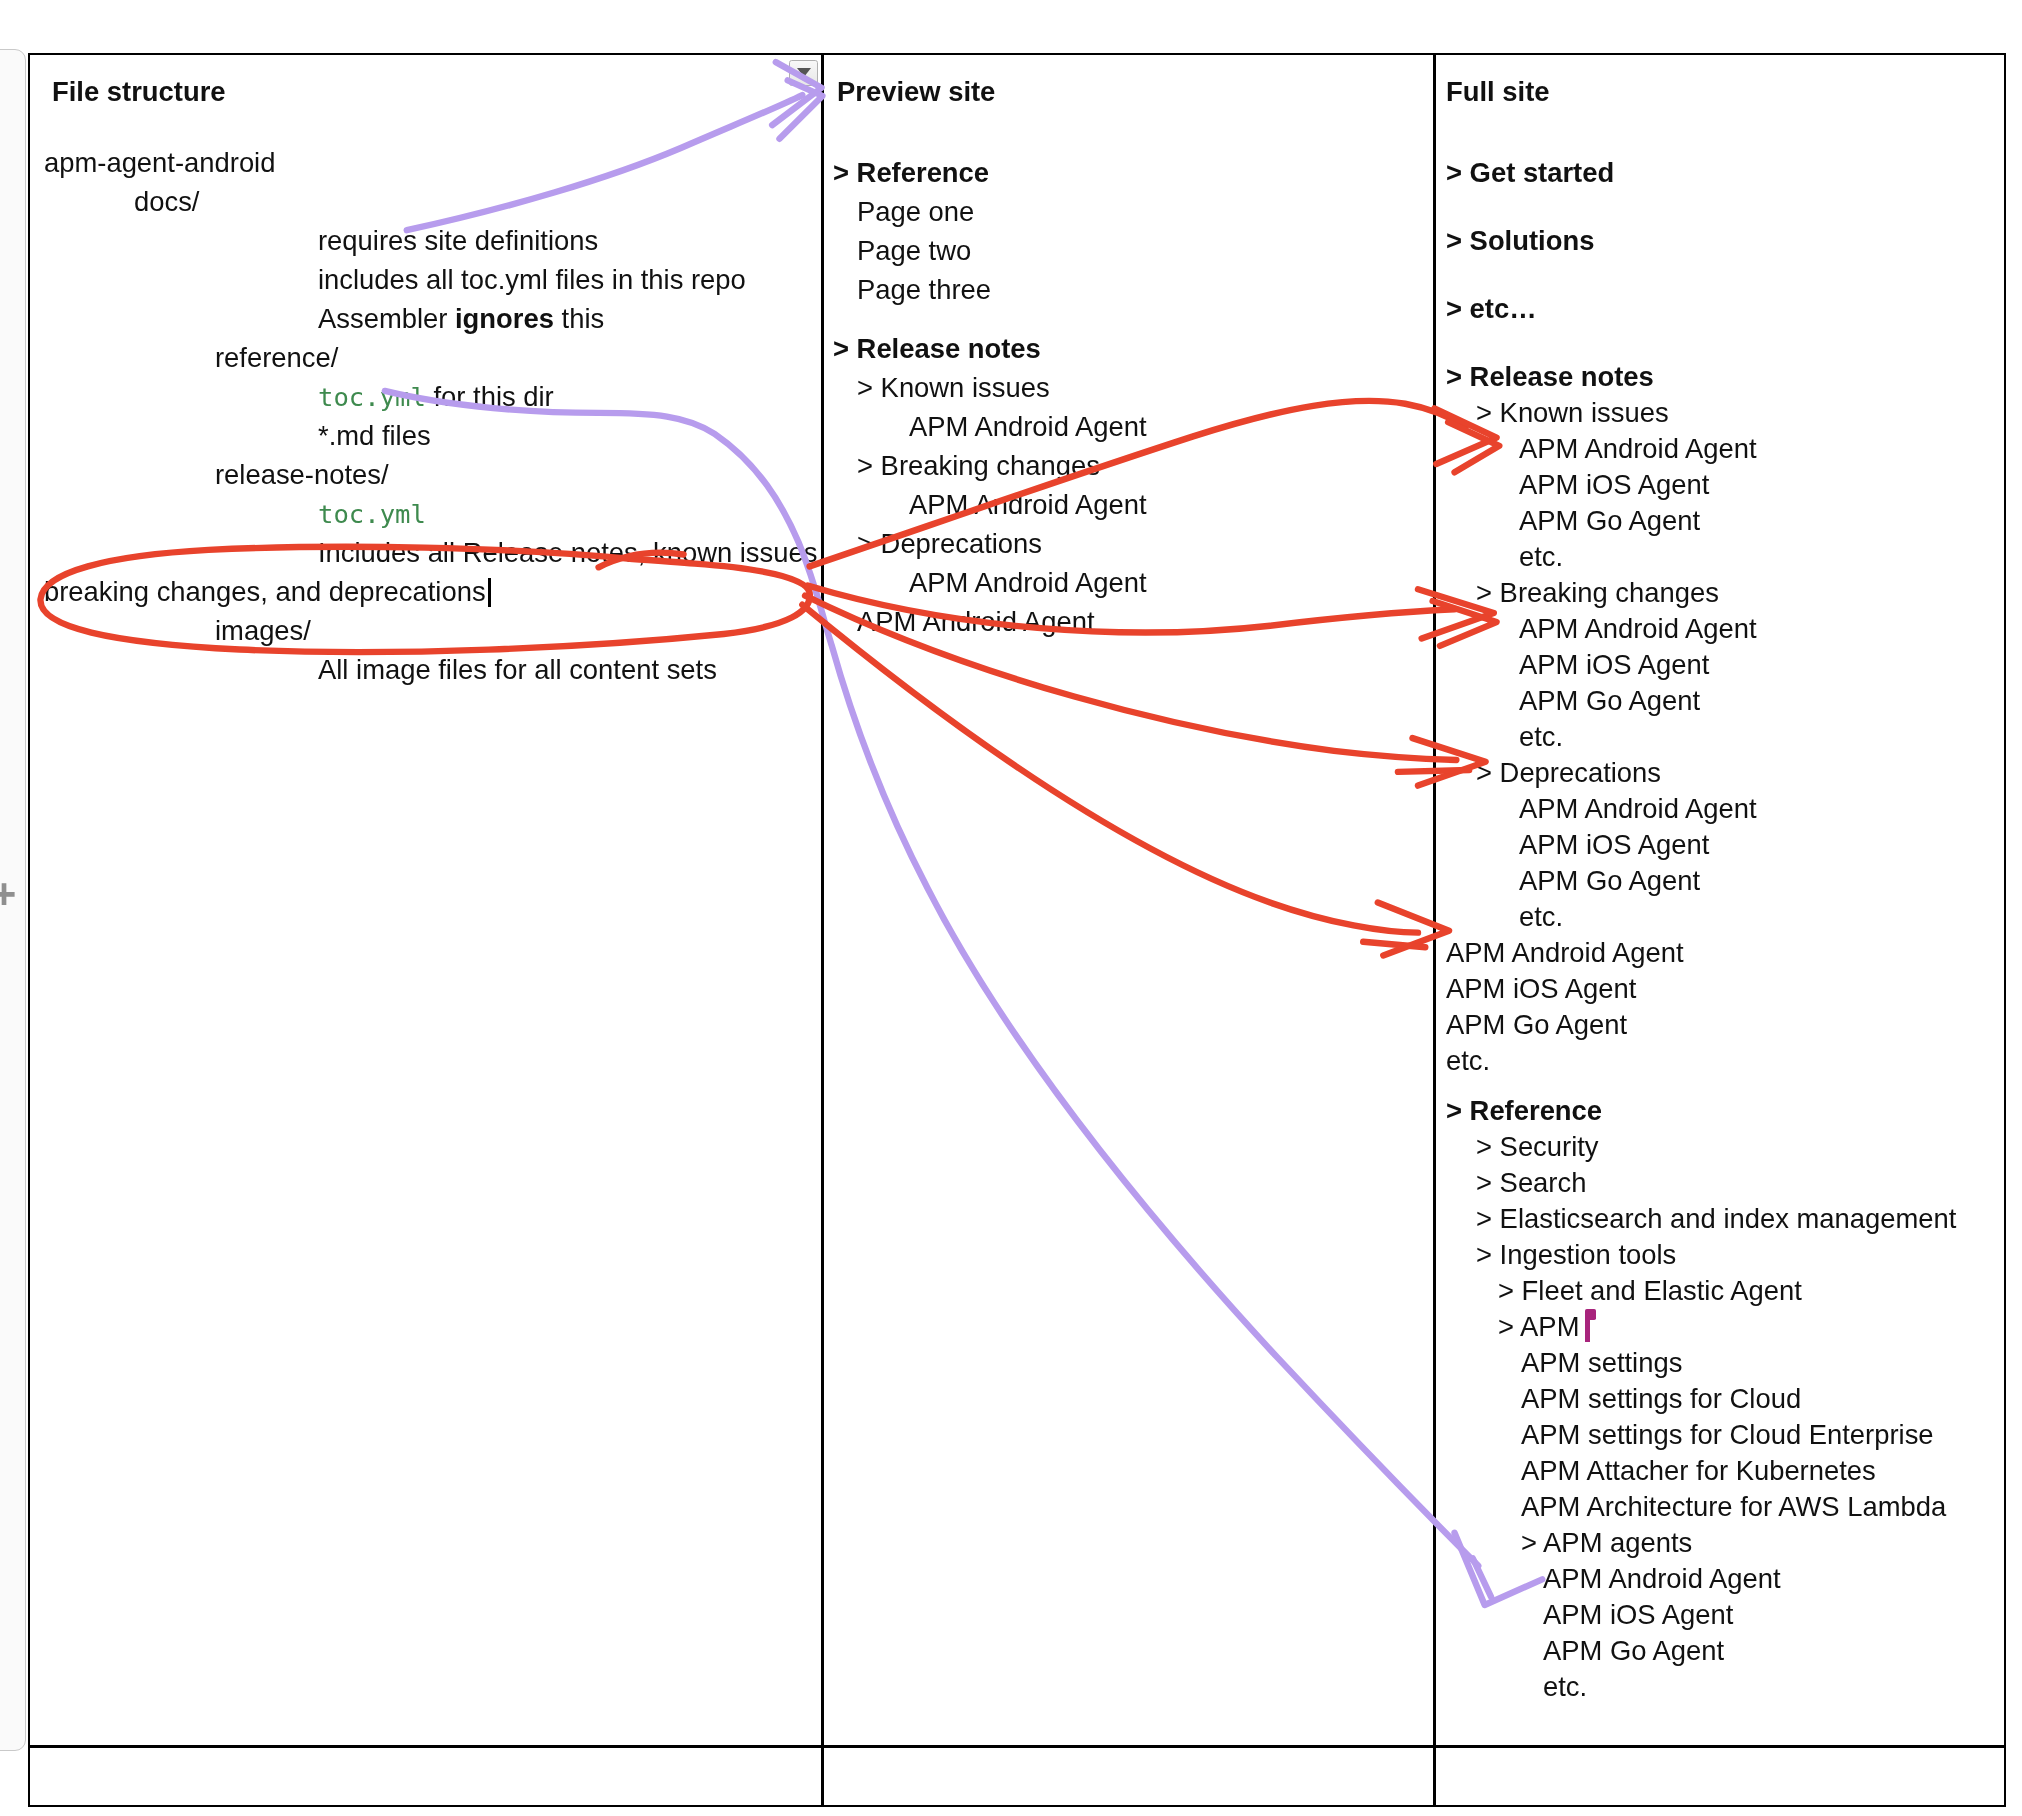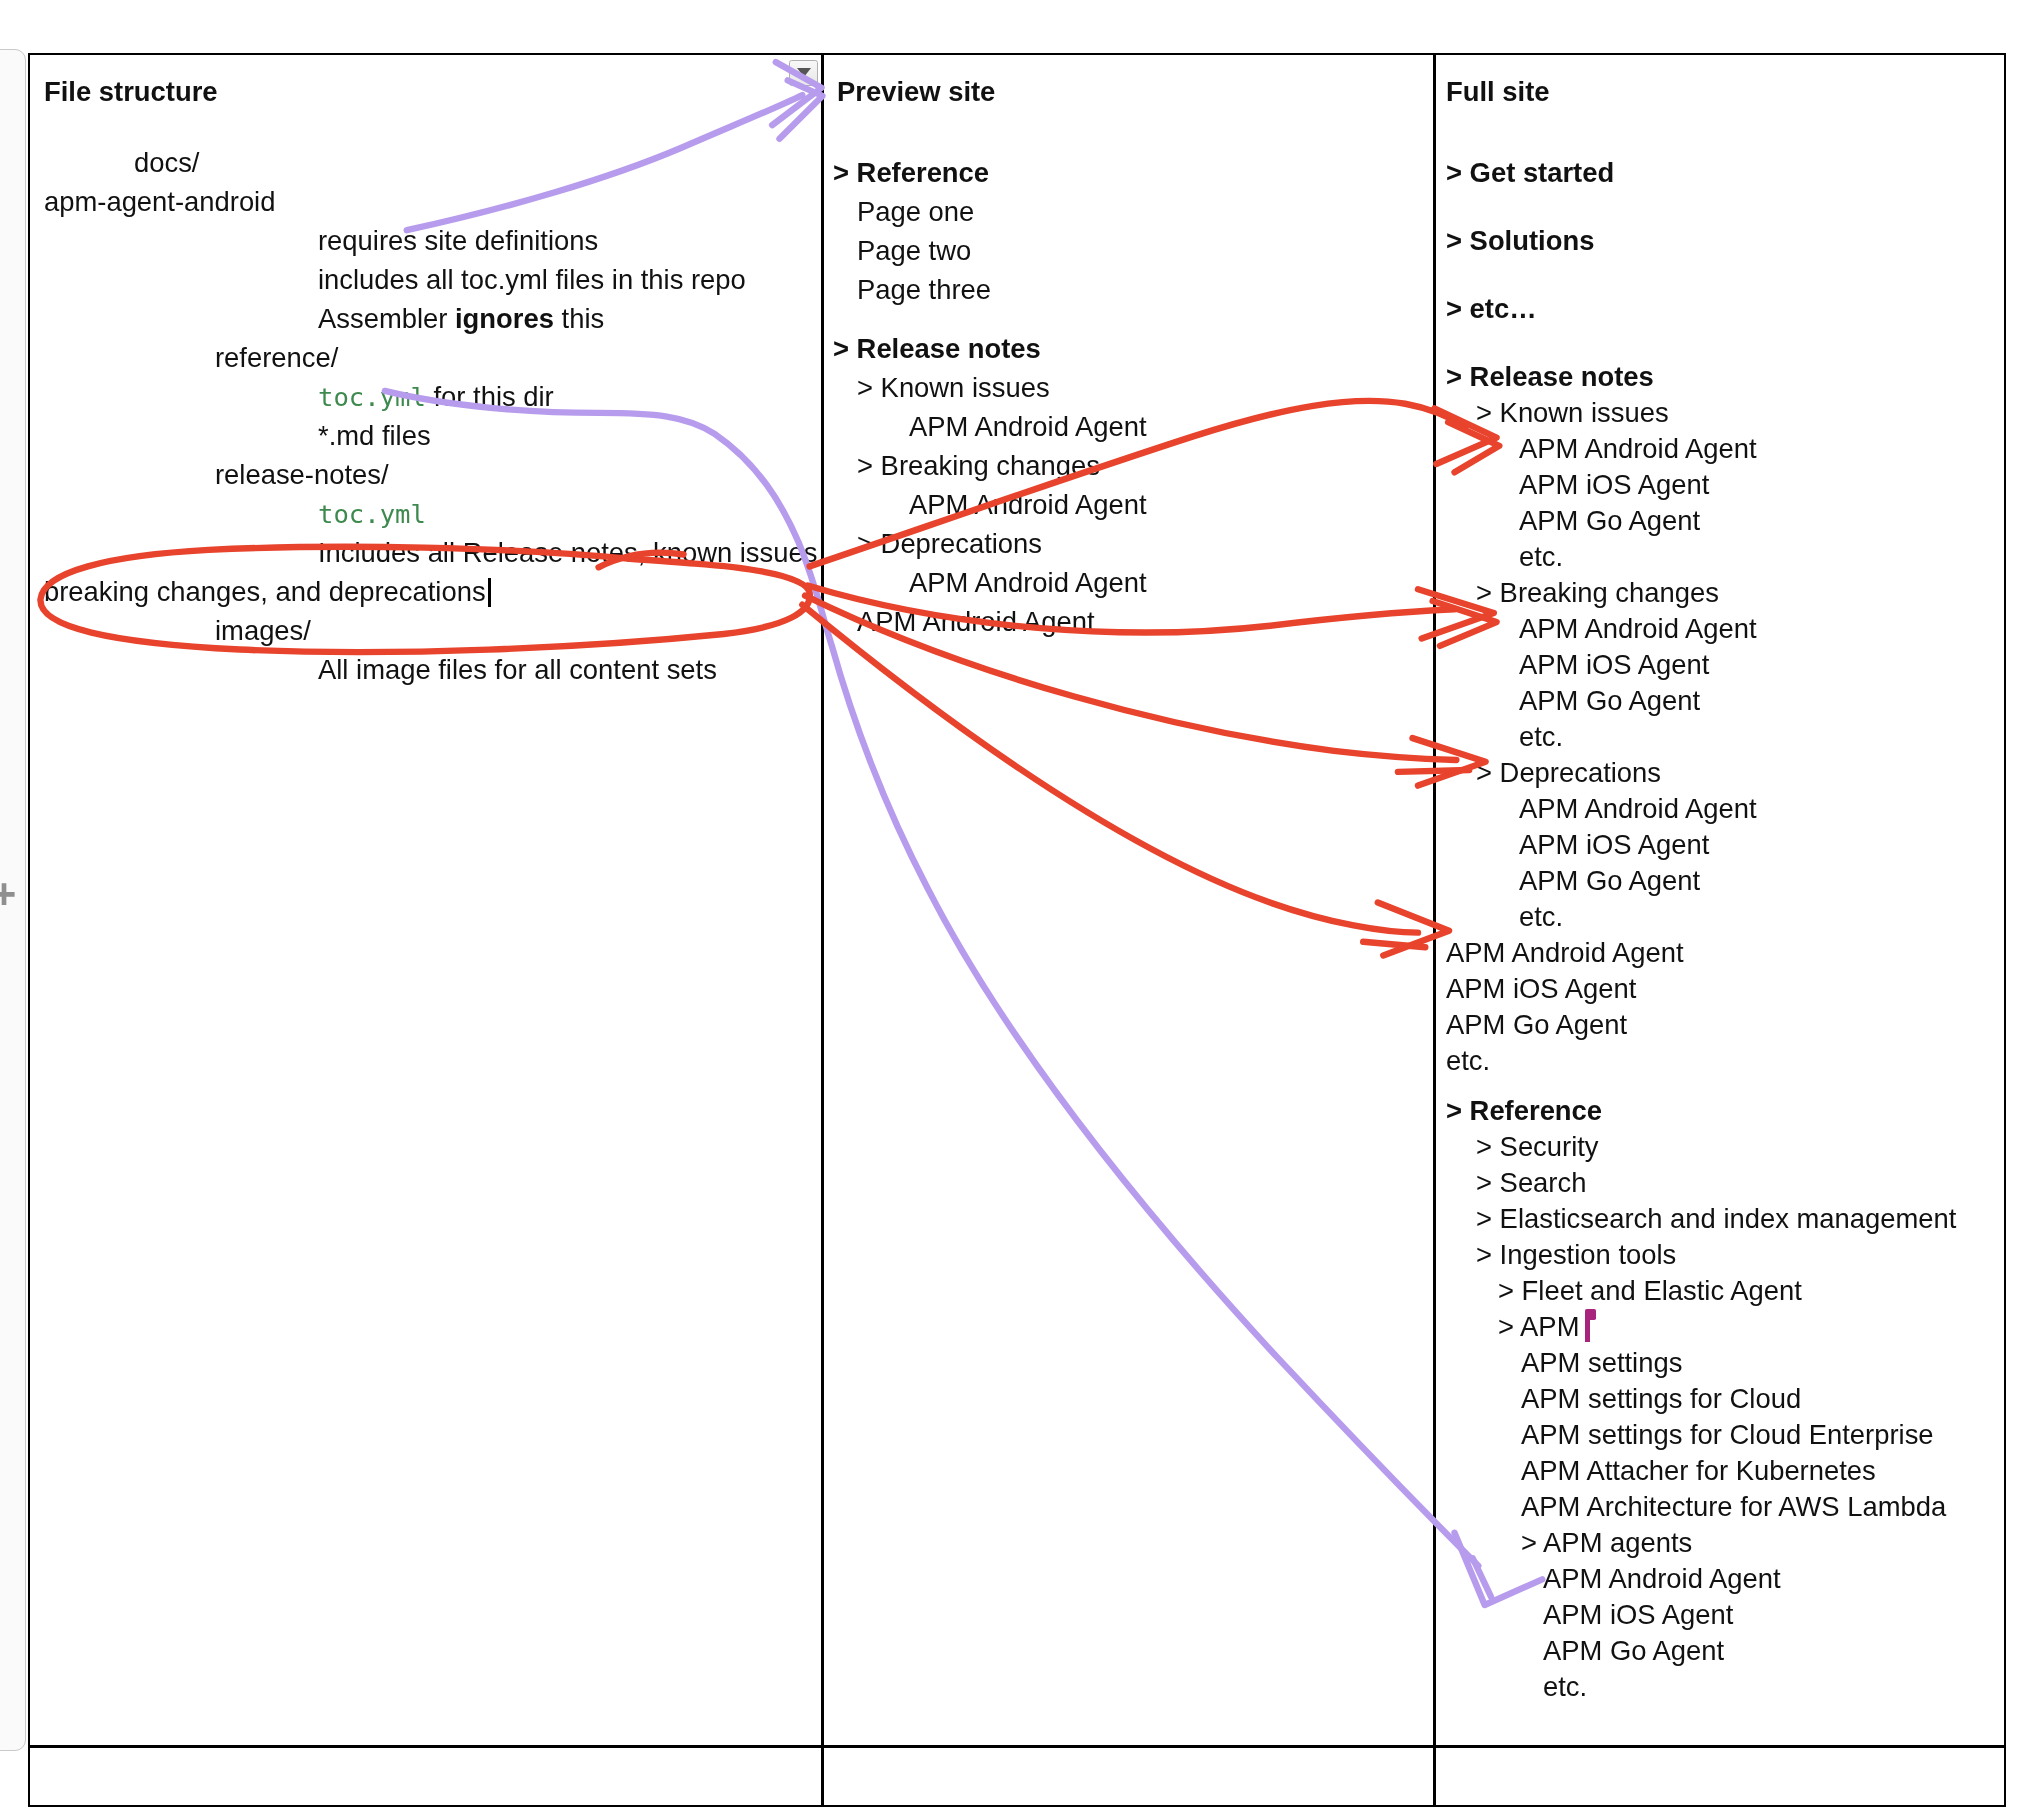--- a/index.html
+++ b/index.html
@@ -11,21 +11,21 @@
   .plus{position:absolute;left:-8.2px;top:875px;width:37px;height:37px;
         font-size:42px;font-weight:bold;color:#8f8f8f;line-height:37px;}
   
   .tbl{position:absolute;left:28px;top:53px;width:1978px;height:1754px;
        border:2.7px solid #000;box-sizing:border-box;}
   .vline{position:absolute;top:0;bottom:0;width:2.7px;background:#000;}
   .v1{left:791px;} .v2{left:1403px;}
   .hline{position:absolute;left:0;right:0;top:1690px;height:2.7px;background:#000;}
   
   .col-header{position:absolute;top:76px;font-size:27.4px;font-weight:bold;white-space:nowrap;}
-  .h1{left:44px;} .h2{left:837px;} .h3{left:1446px;}
+  .h1{left:52px;} .h2{left:837px;} .h3{left:1446px;}
   
   .col-lines{position:absolute;white-space:nowrap;font-size:27.4px;}
   .c1{left:44px;top:147px;}
   .c2{left:833px;top:157px;}
   .c3{left:1446px;top:157px;}
   .line{box-sizing:border-box;}
   .bold{font-weight:bold;}
   .bseg{font-weight:bold;}
   .code{font-family:"DejaVu Sans Mono", monospace;font-size:25.6px;color:var(--code,#3e8a4e);}
   .caret{display:inline-block;width:2.7px;height:29px;background:#000;
@@ -57,22 +57,22 @@
     <div class="vline v1"></div>
     <div class="vline v2"></div>
     <div class="hline"></div>
   </div>
 
   <div class="col-header h1">File structure</div>
   <div class="col-header h2">Preview site</div>
   <div class="col-header h3">Full site</div>
 
   <div class="col-lines c1" id="col0">
+      <div class="line" style="height: 39px; padding-left: 0px;"><span>apm-agent-android</span></div>
       <div class="line" style="height: 39px; padding-left: 90px;"><span>docs/</span></div>
-      <div class="line" style="height: 39px; padding-left: 0px;"><span>apm-agent-android</span></div>
       <div class="line" style="height: 39px; padding-left: 274px;"><span>requires site definitions</span></div>
       <div class="line" style="height: 39px; padding-left: 274px;"><span>includes all toc.yml files in this repo</span></div>
       <div class="line" style="height: 39px; padding-left: 274px;"><span>Assembler </span><span class="bseg">ignores</span><span> this</span></div>
       <div class="line" style="height: 39px; padding-left: 171px;"><span>reference/</span></div>
       <div class="line" style="height: 39px; padding-left: 274px;"><span class="code">toc.yml</span><span> for this dir</span></div>
       <div class="line" style="height: 39px; padding-left: 274px;"><span>*.md files</span></div>
       <div class="line" style="height: 39px; padding-left: 171px;"><span>release-notes/</span></div>
       <div class="line" style="height: 39px; padding-left: 274px;"><span class="code">toc.yml</span></div>
       <div class="line" style="height: 39px; padding-left: 274px;"><span>Includes all Release notes, known issues,</span></div>
       <div class="line" style="height: 39px; padding-left: 0px;"><span>breaking changes, and deprecations</span><span class="caret"></span></div>

